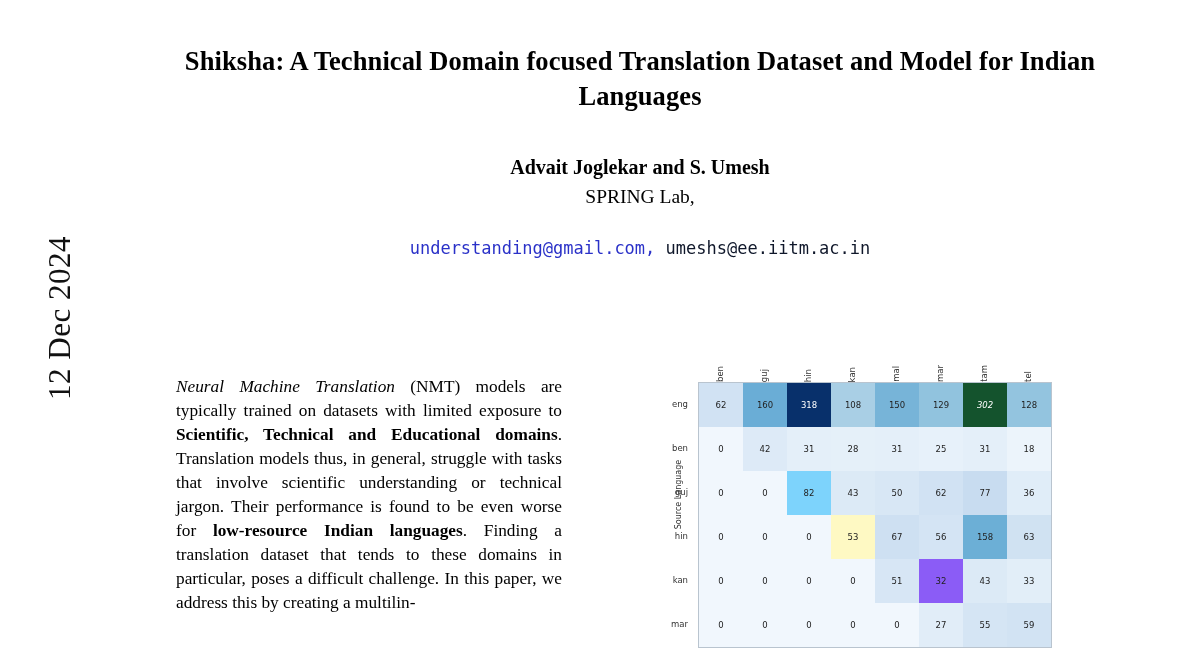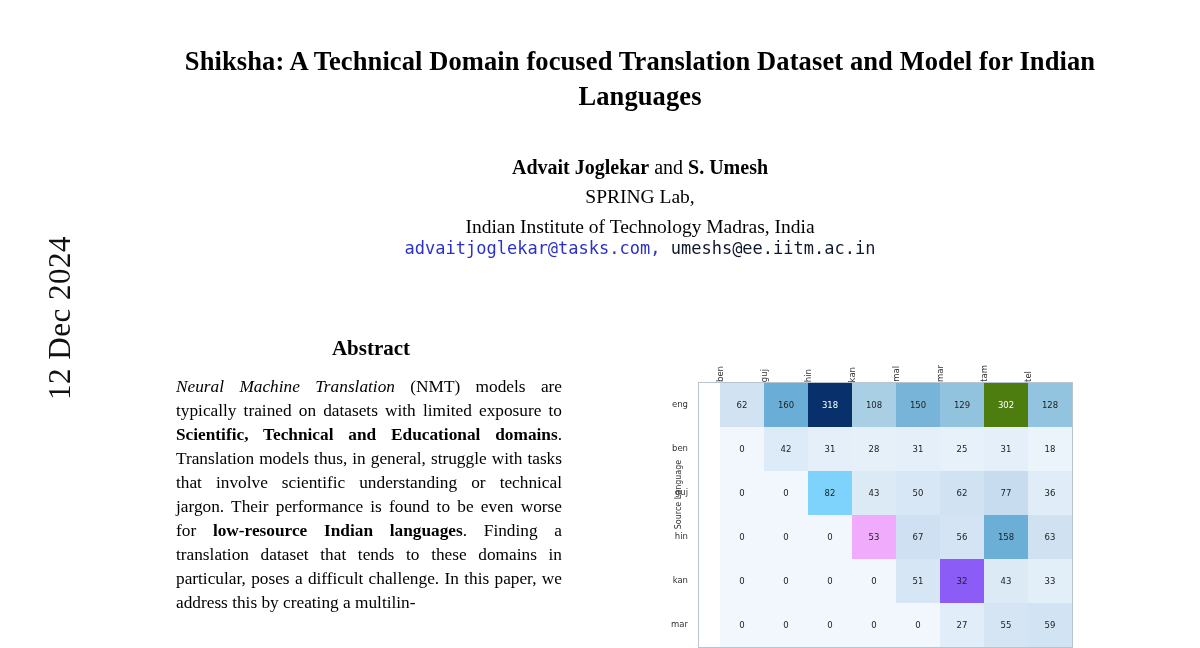--- a/index.html
+++ b/index.html
@@ -64,21 +64,21 @@
     top: 152px;
     width: 1000px;
     text-align: center;
     font-size: 20px;
     line-height: 1.5;
   }
   .authors .name {
     font-weight: bold;
   }
   .authors .conj {
-    font-weight: normal;
+    font-weight: bold;
     text-align: right;
   }
   .affil {
     position: absolute;
     left: 20px;
     top: 182px;
     width: 1000px;
     text-align: center;
     font-size: 19.5px;
     line-height: 1.55;
@@ -138,21 +138,20 @@
   }
   .hm-grid {
     position: absolute;
     left: 48px;
     top: 22px;
     display: grid;
     grid-template-columns: repeat(8, 44px);
     grid-auto-rows: 44px;
     border: 1px solid #b9c4cf;
     box-sizing: content-box;
-    padding-left: 21px;
   }
   .hm-cell {
     display: flex;
     align-items: center;
     justify-content: center;
     font-family: "DejaVu Sans", sans-serif;
     font-size: 8.5px;
     color: #222222;
   }
   .hm-cell.dark { color: #ffffff; }
@@ -218,29 +217,27 @@
   <div class="title">Shiksha: A Technical Domain focused Translation Dataset and Model for Indian Languages</div>
 
   <div class="authors">
     <span class="name">Advait Joglekar</span>
     <span class="conj">and</span>
     <span class="name">S. Umesh</span>
   </div>
 
   <div class="affil">
     <div>SPRING Lab,</div>
-    <div>Indian Institute of Technology Madras, India</div>
   </div>
 
   <div class="emails">
-    <a href="#" style="color:#2a31c8;text-decoration:none">advaitjoglekar@tasks.com</a><span class="sep">,</span>
+    <a href="#" style="color:#2a31c8;text-decoration:none">understanding@gmail.com</a><span class="sep">,</span>
     <a href="#" style="color:#0f172a;text-decoration:none">umeshs@ee.iitm.ac.in</a>
   </div>
 
-  <div class="abstract-head">Abstract</div>
   <div class="abstract-body"><i>Neural Machine Translation</i><span> (NMT) models are typically trained on datasets with limited exposure to </span><b>Scientific, Technical and Educational domains</b><span>. Translation models thus, in general, struggle with tasks that involve scientific understanding or technical jargon. Their performance is found to be even worse for </span><b>low-resource Indian languages</b><span>. Finding a translation dataset that tends to these domains in particular, poses a difficult challenge. In this paper, we address this by creating a multilin-</span></div>
 
   <div class="figure">
     <div class="fig-inner">
       <div class="hm-ylabel">Source Language</div>
       <div class="hm-colhead">
           <span>ben</span>
           <span>guj</span>
           <span>hin</span>
           <span>kan</span>
@@ -257,42 +254,42 @@
           <span>kan</span>
           <span>mar</span>
         </div>
       <div class="hm-grid">
           <div class="hm-cell" style="background: rgb(209, 226, 243);">62</div>
           <div class="hm-cell" style="background: rgb(106, 173, 214);">160</div>
           <div class="hm-cell dark" style="background: rgb(8, 48, 107);">318</div>
           <div class="hm-cell" style="background: rgb(169, 207, 229);">108</div>
           <div class="hm-cell" style="background: rgb(119, 180, 216);">150</div>
           <div class="hm-cell" style="background: rgb(145, 195, 222);">129</div>
-          <div class="hm-cell dark" style="background: #4d7c0f;">302</div>
+          <div class="hm-cell dark" style="background: #14532d; font-style: italic;">302</div>
           <div class="hm-cell" style="background: rgb(147, 196, 223);">128</div>
           <div class="hm-cell" style="background: rgb(241, 247, 253);">0</div>
           <div class="hm-cell" style="background: rgb(221, 234, 247);">42</div>
           <div class="hm-cell" style="background: rgb(228, 239, 249);">31</div>
           <div class="hm-cell" style="background: rgb(229, 240, 249);">28</div>
           <div class="hm-cell" style="background: rgb(228, 239, 249);">31</div>
           <div class="hm-cell" style="background: rgb(231, 241, 250);">25</div>
           <div class="hm-cell" style="background: rgb(228, 239, 249);">31</div>
           <div class="hm-cell" style="background: rgb(236, 244, 251);">18</div>
           <div class="hm-cell" style="background: rgb(241, 247, 253);">0</div>
           <div class="hm-cell" style="background: rgb(241, 247, 253);">0</div>
           <div class="hm-cell" style="background: #7dd3fc;">82</div>
           <div class="hm-cell" style="background: rgb(220, 234, 246);">43</div>
           <div class="hm-cell" style="background: rgb(216, 231, 245);">50</div>
           <div class="hm-cell" style="background: rgb(209, 226, 243);">62</div>
           <div class="hm-cell" style="background: rgb(200, 220, 240);">77</div>
           <div class="hm-cell" style="background: rgb(224, 237, 248);">36</div>
           <div class="hm-cell" style="background: rgb(241, 247, 253);">0</div>
           <div class="hm-cell" style="background: rgb(241, 247, 253);">0</div>
           <div class="hm-cell" style="background: rgb(241, 247, 253);">0</div>
-          <div class="hm-cell" style="background: #f0abfc;">53</div>
+          <div class="hm-cell" style="background: #fef9c3;">53</div>
           <div class="hm-cell" style="background: rgb(206, 224, 242);">67</div>
           <div class="hm-cell" style="background: rgb(212, 228, 244);">56</div>
           <div class="hm-cell" style="background: rgb(108, 175, 214);">158</div>
           <div class="hm-cell" style="background: rgb(208, 226, 242);">63</div>
           <div class="hm-cell" style="background: rgb(241, 247, 253);">0</div>
           <div class="hm-cell" style="background: rgb(241, 247, 253);">0</div>
           <div class="hm-cell" style="background: rgb(241, 247, 253);">0</div>
           <div class="hm-cell" style="background: rgb(241, 247, 253);">0</div>
           <div class="hm-cell" style="background: rgb(215, 230, 245);">51</div>
           <div class="hm-cell" style="background: #8b5cf6;">32</div>

